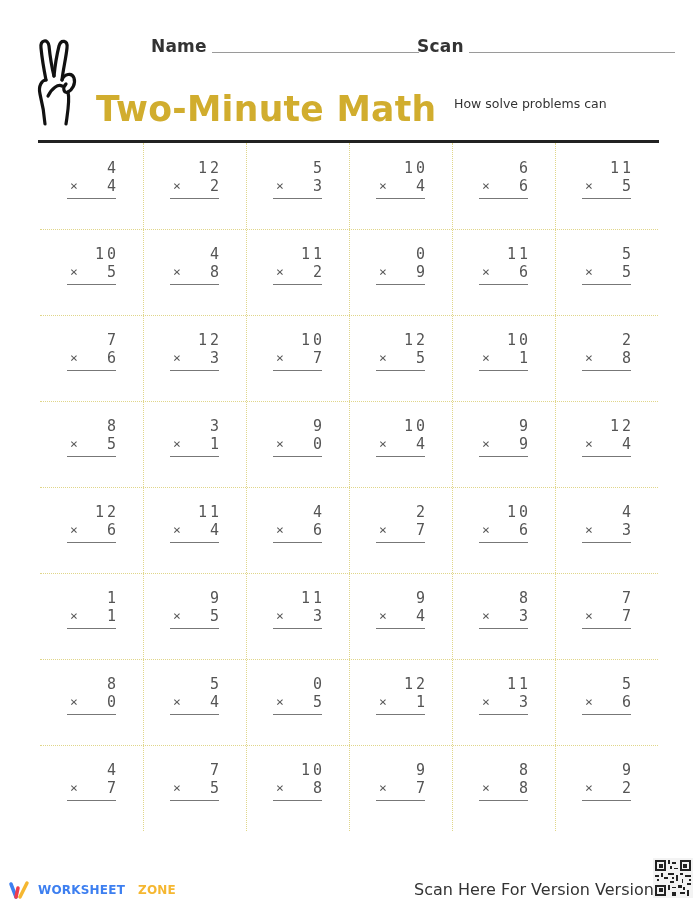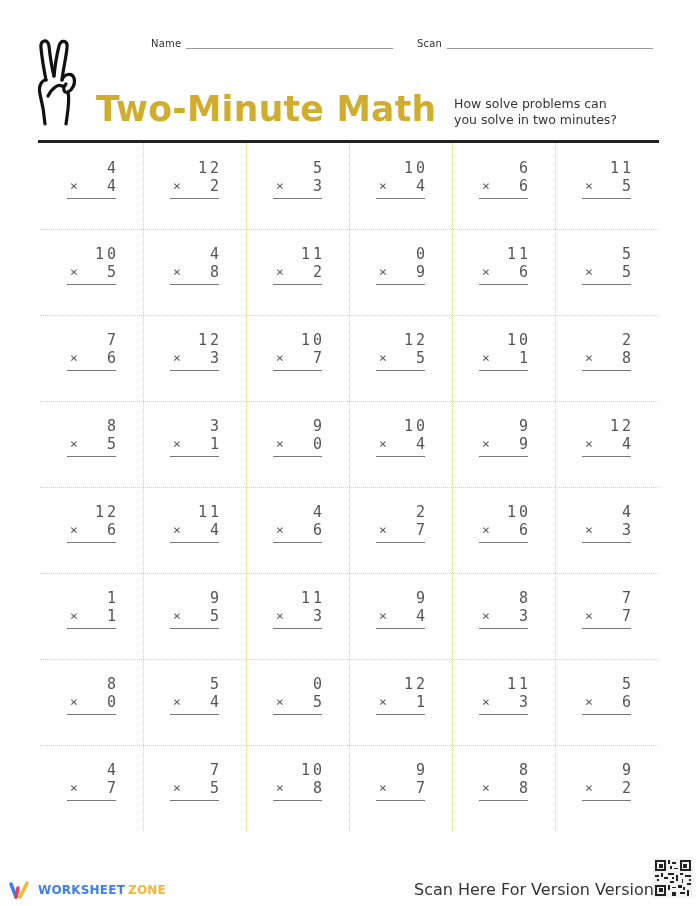--- a/index.html
+++ b/index.html
@@ -1,21 +1,21 @@
 <!DOCTYPE html>
 <html><head>
 <meta charset="utf-8">
 <style>
   html, body { margin: 0; padding: 0; }
   body {
     width: 700px; height: 906px; background: #ffffff; position: relative; overflow: hidden;
     font-family: "DejaVu Sans", sans-serif; color: #333;
   }
   .hand { position: absolute; left: 36px; top: 36px; width: 56px; height: 92px; }
-  .field { position: absolute; top: 36px; display: flex; align-items: flex-end; font-size: 10px; color: #333; }
+  .field { position: absolute; top: 36px; display: flex; align-items: center; font-size: 17px; color: #333; font-weight: bold; }
   .field .label { margin-right: 5px; letter-spacing: 0.2px; }
   .field .line { border-bottom: 1px solid #9a9a9a; height: 12px; }
   .name-field { left: 151px; }
   .name-field .line { width: 207px; }
   .date-field { left: 417px; }
   .date-field .line { width: 206px; }
   .title {
     position: absolute; left: 96px; top: 88px; font-size: 36px; font-weight: bold;
     color: #d1ad2e; letter-spacing: 0.3px; font-family: "DejaVu Sans", sans-serif;
     transform: scaleX(0.96); transform-origin: left top;
@@ -31,21 +31,21 @@
     font-family: "DejaVu Sans Mono", monospace; font-size: 15px; color: #555; font-weight: 300;
   }
   .problem .top, .problem .bottom { text-align: right; letter-spacing: 3px; line-height: 18px; padding-right: 0; margin-right: -3px; }
   .problem .bottom { position: relative; }
   .problem .times { position: absolute; left: 3px; top: 0; font-size: 13px; letter-spacing: 0; }
   .problem .answer-line { border-bottom: 1.5px solid #777; margin-top: 3px; }
   .footer-logo { position: absolute; left: 8px; top: 880px; display: flex; align-items: center; }
   .footer-logo svg { width: 26px; height: 20px; }
   .logo-text { font-size: 12px; font-weight: bold; margin-left: 4px; letter-spacing: 0.2px; }
   .logo-worksheet { color: #3d7ff0; }
-  .logo-zone { color: #f5b731; margin-left: 3px; }
+  .logo-zone { color: #f5b731; margin-left: 13px; }
   .scan-text { position: absolute; left: 414px; top: 880px; font-size: 16px; color: #333; }
   .qr { position: absolute; left: 653px; top: 858px; width: 40px; height: 40px; background: #f3f3f3; }
 </style>
 </head>
 <body>
 
 <div class="hand">
   <svg viewBox="0 0 56 92" width="56" height="92" fill="none" stroke="#111" stroke-width="3.2" stroke-linecap="round" stroke-linejoin="round">
     <path d="M9 88 C8 75 6 66 4 58 C2 50 6 44 10 44"></path>
     <path d="M10 44 C8 34 6 22 5 12 C4 4 12 2 13 10 C14 20 16 32 18 40"></path>
@@ -61,21 +61,20 @@
   <span class="line"></span>
 </div>
 <div class="field date-field">
   <span class="label">Scan</span>
   <span class="line"></span>
 </div>
 
 <div class="title">Two-Minute Math</div>
 <div class="subtitle">
   <div>How solve problems can</div>
-  <div>you solve in two minutes?</div>
 </div>
 
 <div class="rule"></div>
 
 <div class="grid" id="grid">
     <div class="vline" style="left: 103px;"></div>
     <div class="vline" style="left: 206px;"></div>
     <div class="vline" style="left: 309px;"></div>
     <div class="vline" style="left: 412px;"></div>
     <div class="vline" style="left: 515px;"></div>

